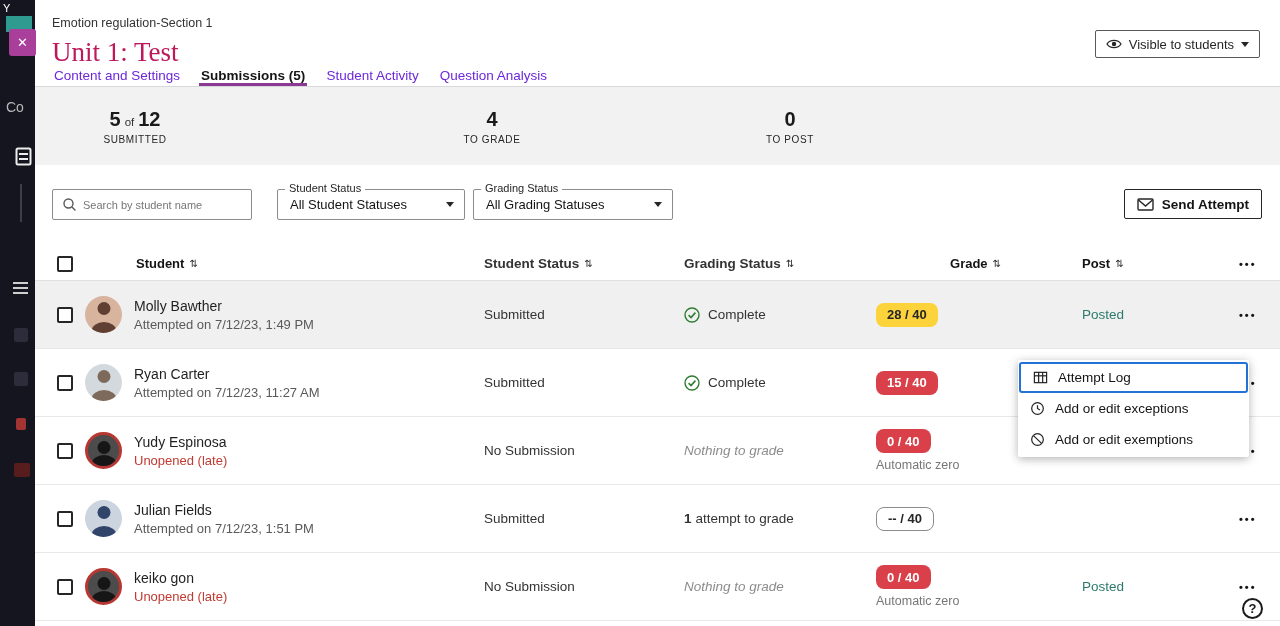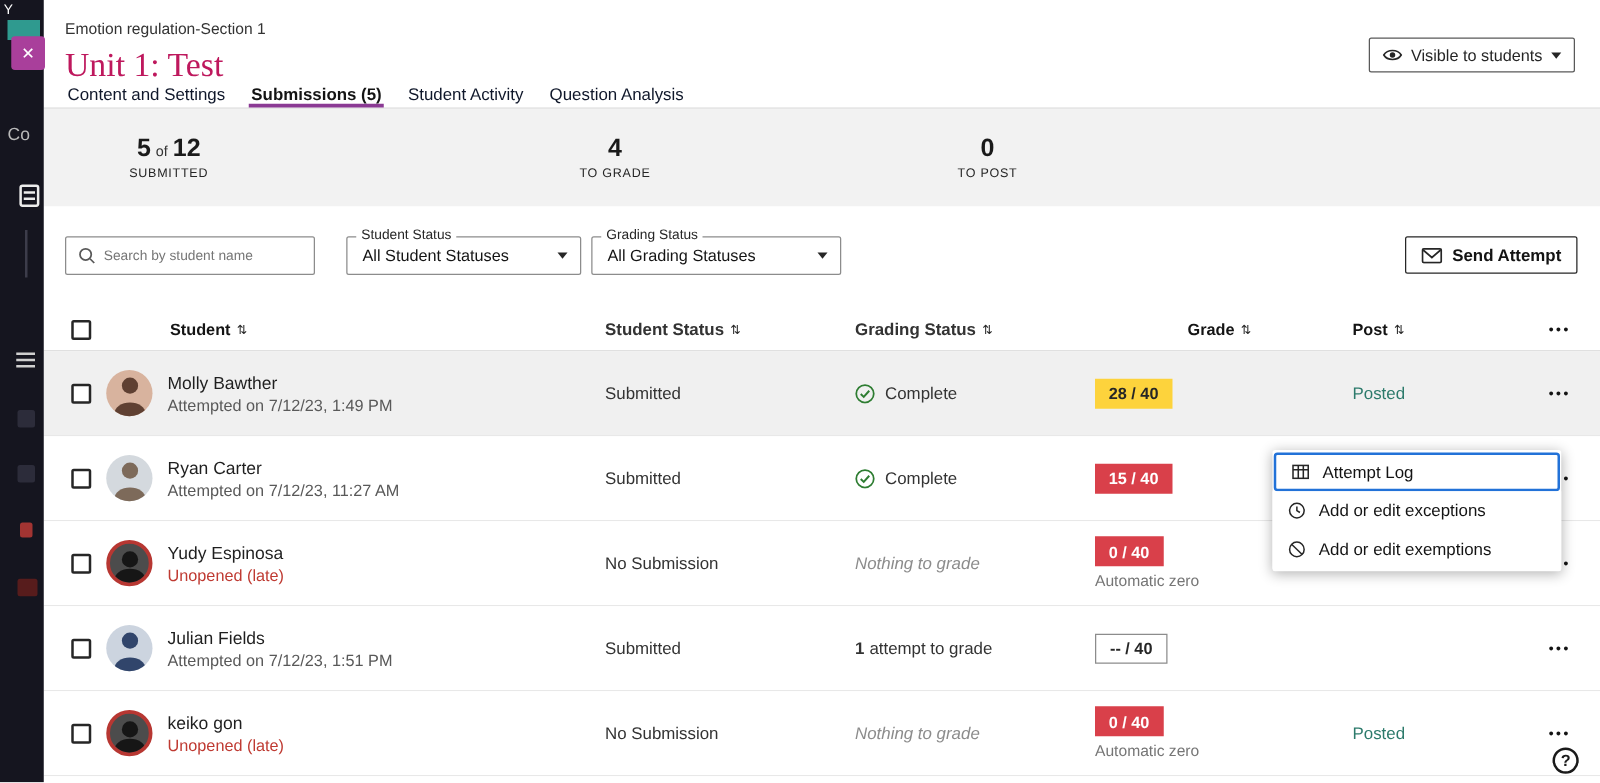--- a/index.html
+++ b/index.html
@@ -30,21 +30,21 @@
   .phead { position: relative; height: 90px; padding: 16px 20px 0 17px; }
   .context-title { font-size: 12.5px; color: #333; margin-bottom: 7px; }
   .title { font-family: "Liberation Serif", serif; font-size: 27px; color: #be185d; font-weight: 500; }
   .vis-btn { position: absolute; right: 20px; top: 30px; height: 28px; border: 1px solid #595959; border-radius: 2px;
              background: #fff; display: flex; align-items: center; gap: 7px; padding: 0 10px; font-size: 13px;
              color: #262626; cursor: pointer; font-family: inherit; }
   .caret { width: 0; height: 0; border-left: 4px solid transparent; border-right: 4px solid transparent;
            border-top: 5px solid #262626; display: inline-block; }
 
   .tabbar { display: flex; column-gap: 17px; padding-left: 17px; border-bottom: 1px solid #d9d9d9; height: 32px; }
-  .tab { display: flex; align-items: center; font-size: 13.5px; color: #0f172a; padding: 0 2px;
+  .tab { display: flex; align-items: center; font-size: 13.5px; color: #6d28d9; padding: 0 2px;
          border-bottom: 3px solid transparent; cursor: pointer; }
   .tab.active { color: #141414; font-weight: 700; border-bottom-color: #8b3a94; }
 
   .stats { position: relative; height: 78px; background: #f2f2f2; flex: 0 0 78px; }
   .stat { position: absolute; top: 50%; transform: translate(-50%, -50%); text-align: center; }
   .stat1 { left: 100px; } .stat2 { left: 457px; } .stat3 { left: 755px; }
   .nums { font-size: 20px; font-weight: 700; color: #1a1a1a; display: flex; align-items: baseline; justify-content: center; gap: 4px; }
   .conj { font-size: 11.5px; font-weight: 400; color: #333; }
   .slbl { font-size: 10px; letter-spacing: .6px; color: #262626; margin-top: 3px; }
 
@@ -88,21 +88,21 @@
   .sname { font-size: 14px; color: #1f1f1f; cursor: pointer; }
   .ssub { font-size: 13px; color: #595959; margin-top: 3px; }
   .ssub.late { color: #bf3a32; }
   .c3 { font-size: 13.5px; color: #333; }
   .c4 { font-size: 13.5px; color: #333; display: flex; align-items: center; }
   .c4.muted { color: #8c8c8c; font-style: italic; }
   .gicon { display: flex; align-items: center; margin-right: 8px; }
   .gprefix { font-weight: 700; margin-right: 4px; }
   .gprefix:empty { display: none; }
   .c5 { display: flex; flex-direction: column; align-items: flex-start; justify-content: center; }
-  .pill { height: 24px; border-radius: 0; padding: 0 11px; display: flex; align-items: center;
+  .pill { height: 24px; border-radius: 8px; padding: 0 11px; display: flex; align-items: center;
           font-size: 13px; font-weight: 700; cursor: pointer; }
   .pill.yellow { background: #fdd33c; color: #262626; }
   .pill.red { background: #d9404a; color: #fff; }
   .pill.outline { background: #fff; border: 1px solid #8c8c8c; color: #262626; }
   .note { font-size: 12.5px; color: #767676; margin-top: 5px; }
   .note:empty { display: none; }
   .post { font-size: 13.5px; color: #2c7a6b; cursor: pointer; }
   .dots { font-size: 11px; letter-spacing: 2px; color: #141414; font-weight: 700; cursor: pointer; }
 
   

